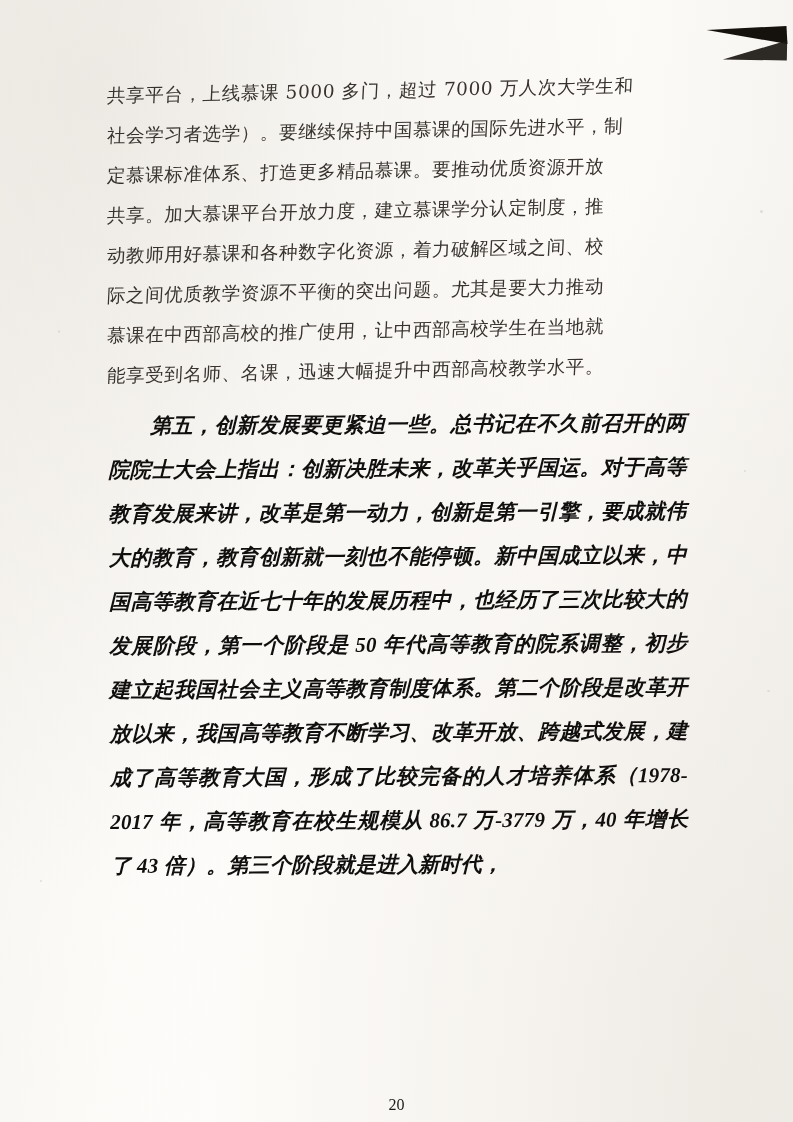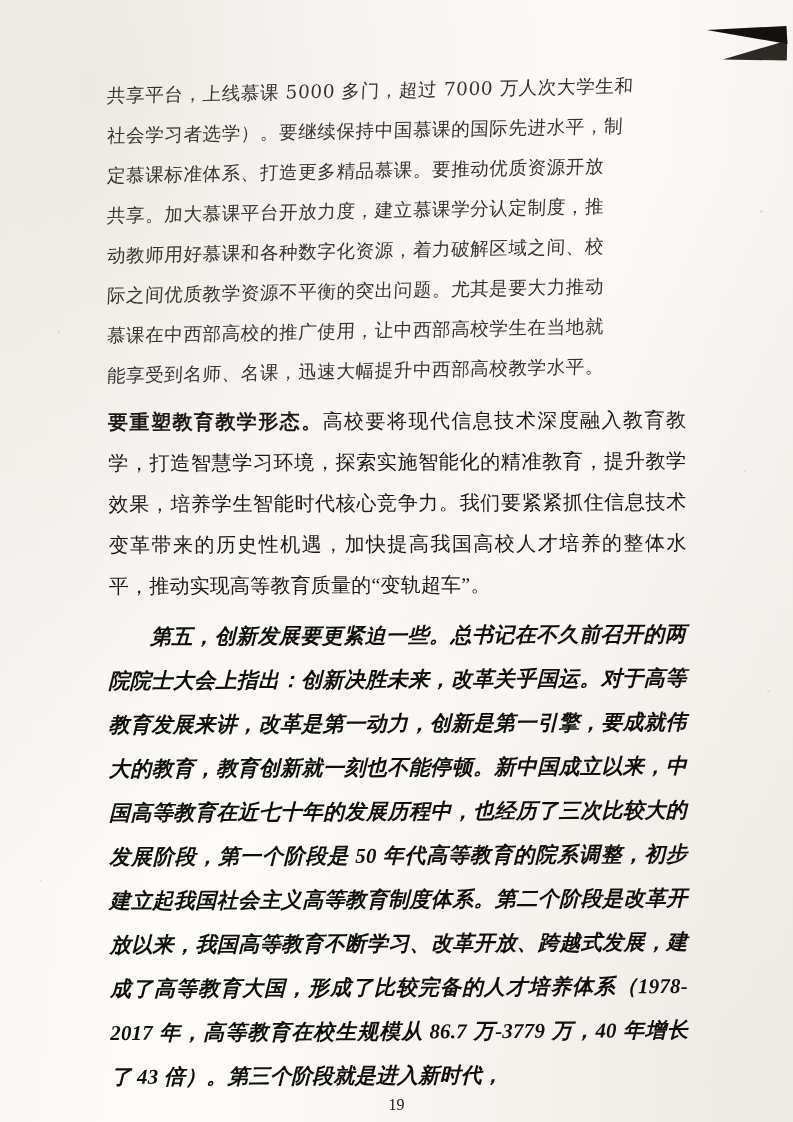--- a/index.html
+++ b/index.html
@@ -156,30 +156,27 @@
       <p>共享平台，上线慕课 5000 多门，超过 7000 万人次大学生和</p>
       <p>社会学习者选学）。要继续保持中国慕课的国际先进水平，制</p>
       <p>定慕课标准体系、打造更多精品慕课。要推动优质资源开放</p>
       <p>共享。加大慕课平台开放力度，建立慕课学分认定制度，推</p>
       <p>动教师用好慕课和各种数字化资源，着力破解区域之间、校</p>
       <p>际之间优质教学资源不平衡的突出问题。尤其是要大力推动</p>
       <p>慕课在中西部高校的推广使用，让中西部高校学生在当地就</p>
       <p>能享受到名师、名课，迅速大幅提升中西部高校教学水平。</p>
     </div>
 
-    <div id="block-print-1">
-      <p><span class="b">要重塑教育教学形态。</span><span>高校要将现代信息技术深度融入教育教学，打造智慧学习环境，探索实施智能化的精准教育，提升教学效果，培养学生智能时代核心竞争力。我们要紧紧抓住信息技术变革带来的历史性机遇，加快提高我国高校人才培养的整体水平，推动实现高等教育质量的“变轨超车”。</span></p>
-    </div>
 
     <div id="block-print-2">
       <p class="indent"><span class="b">第五，创新发展要更紧迫一些。</span><span>总书记在不久前召开的两院院士大会上指出：创新决胜未来，改革关乎国运。对于高等教育发展来讲，改革是第一动力，创新是第一引擎，要成就伟大的教育，教育创新就一刻也不能停顿。新中国成立以来，中国高等教育在近七十年的发展历程中，也经历了三次比较大的发展阶段，第一个阶段是 50 年代高等教育的院系调整，初步建立起我国社会主义高等教育制度体系。第二个阶段是改革开放以来，我国高等教育不断学习、改革开放、跨越式发展，建成了高等教育大国，形成了比较完备的人才培养体系（1978-2017 年，高等教育在校生规模从 86.7 万-3779 万，40 年增长了 43 倍）。第三个阶段就是进入新时代，</span></p>
     </div>
 
   </div>
 
-  <div id="page-number">19</div>
+  <div id="page-number">20</div>
 
   <div class="speckle" style="left:760px;top:210px;width:3px;height:3px;"></div>
   <div class="speckle" style="left:744px;top:470px;width:2px;height:2px;"></div>
   <div class="speckle" style="left:767px;top:690px;width:3px;height:2px;"></div>
   <div class="speckle" style="left:40px;top:880px;width:2px;height:2px;"></div>
   <div class="speckle" style="left:58px;top:330px;width:2px;height:3px;"></div>
 </div>
 
 </body></html>

